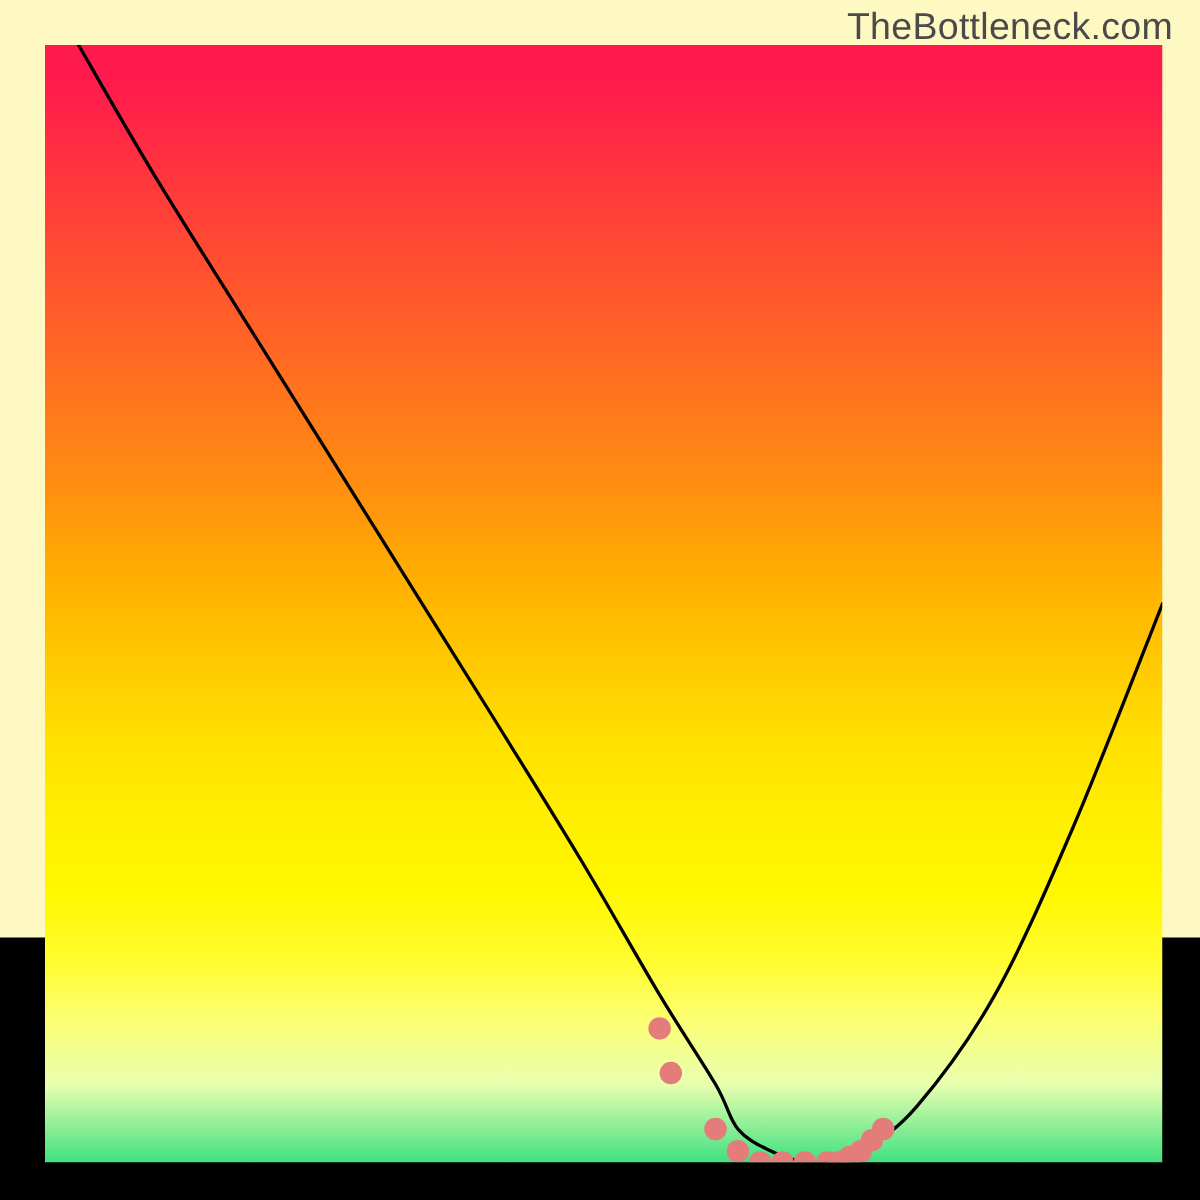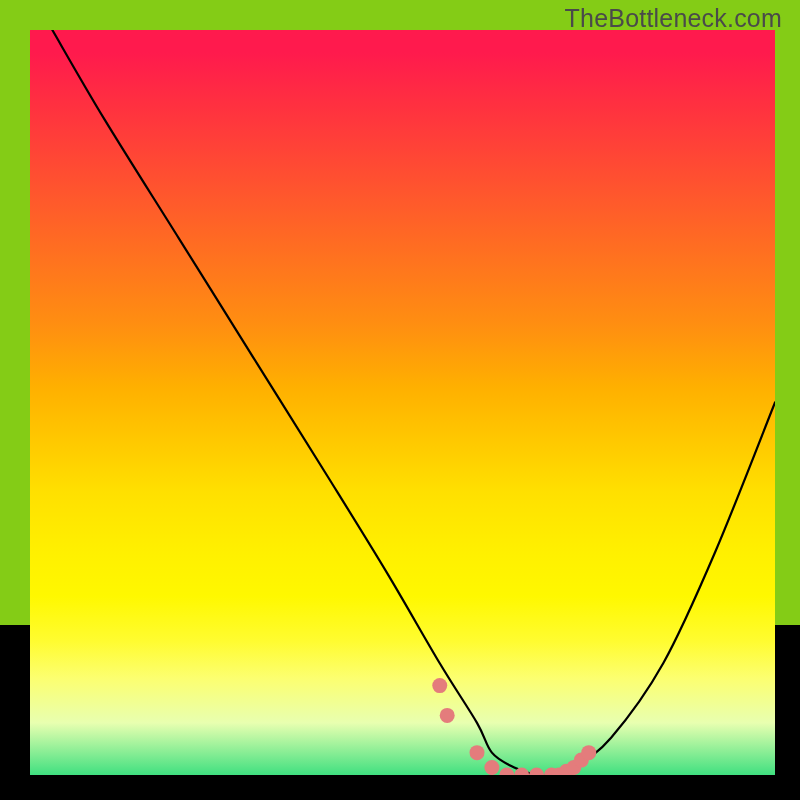--- a/index.html
+++ b/index.html
@@ -1,21 +1,21 @@
 <!DOCTYPE html>
 <html><head>
 <meta charset="utf-8">
 <style>
   * { margin: 0; padding: 0; box-sizing: border-box; }
   html, body { width: 800px; height: 800px; background: #000; overflow: hidden; }
   .container {
     position: relative;
     width: 800px;
     height: 625px;
-    background: #84cc16;
+    background: #fef9c3;
   }
   .watermark {
     position: absolute;
     top: 4px;
     right: 18px;
     color: #4a4a4a;
     font-family: Arial, Helvetica, sans-serif;
     font-size: 25px;
     font-weight: 400;
     letter-spacing: 0.2px;

